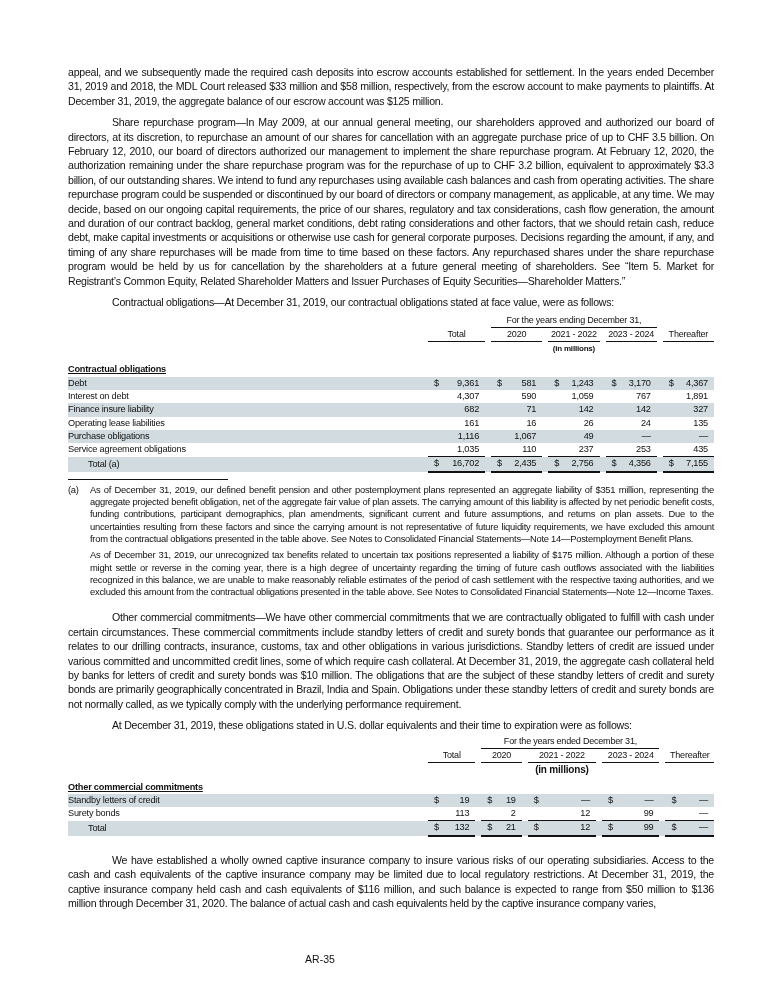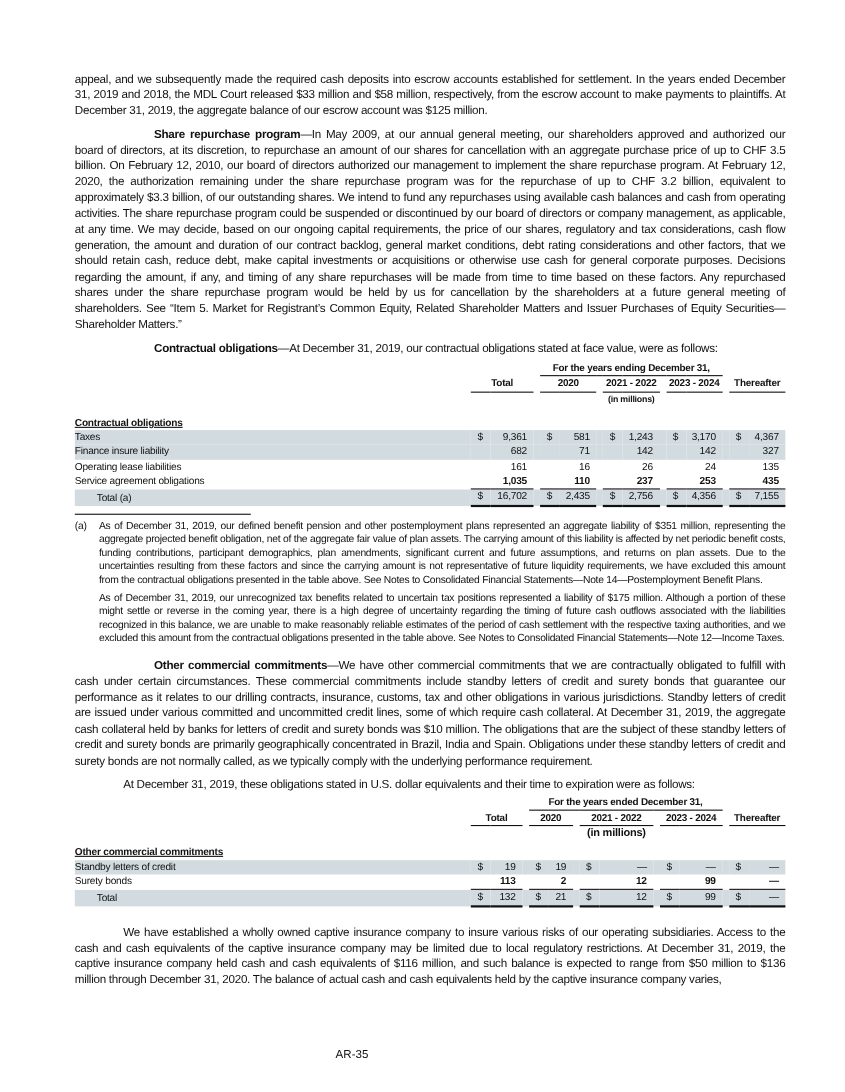--- a/index.html
+++ b/index.html
@@ -3,32 +3,32 @@
 <meta charset="utf-8">
 <style>
   html, body { margin: 0; padding: 0; background: #ffffff; }
   body { width: 768px; height: 993px; position: relative; overflow: hidden;
          font-family: "Liberation Sans", sans-serif; color: #111; }
   .page { position: absolute; left: 68px; top: 65px; width: 646px; }
   p { margin: 0; font-size: 10.6px; line-height: 14.4px; text-align: justify;
       letter-spacing: -0.25px; }
   p.indent { text-indent: 44px; }
   .gap { height: 7px; }
-  b { font-weight: bold; margin-left: 28px; }
+  b { font-weight: normal; }
 
   table.fin { border-collapse: collapse; width: 646px; font-size: 9.2px; letter-spacing: -0.2px; }
   table.fin td { padding: 0; height: 13.3px; line-height: 13.3px; white-space: nowrap; }
   table.fin tr.shade td { background: #d1dbe0; }
   td.lbl { width: 340px; padding-left: 0; }
   td.lbl.ind { padding-left: 20px; }
   td.cur { width: 12px; text-align: left; padding-left: 6px !important; }
   td.num { text-align: right; padding-right: 6px !important; margin-top: 12px; }
   td.sp { width: 6px; }
-  .hdr td { font-weight: bold; text-align: center; font-size: 9px; }
-  .ul { border-bottom: 1px solid #111; font-weight: bold; }
+  .hdr td { font-weight: normal; text-align: center; font-size: 9px; }
+  .ul { border-bottom: 1px solid #111; }
   .uldbl { border-bottom: 2.5px solid #111; }
   .sectlabel { font-weight: bold; text-decoration: underline; font-size: 9.2px; }
   .inmil { font-weight: bold; font-size: 8px; text-align: center; }
   .inmil2 { font-weight: bold; font-size: 10px; text-align: center; }
 
   .fnrule { width: 160px; border-top: 1px solid #111; margin: 6px 0 4px 0; }
   .fn { display: flex; font-size: 9.4px; line-height: 12.3px; letter-spacing: -0.25px; }
   .fn .mark { width: 22px; flex: none; }
   .fn .body { flex: 1; text-align: justify; }
   .fn .body p { font-size: 9.4px; line-height: 12.3px; }
@@ -83,37 +83,54 @@
     </tr>
     <tr>
           <td colspan="15" style="height:8px"></td>
         </tr>
     <tr>
       <td class="lbl sectlabel">Contractual obligations</td>
       <td colspan="14"></td>
     </tr>
 
     <tr class="shade">
-      <td class="lbl">Taxes</td>
+      <td class="lbl">Debt</td>
       <td class="cur">$</td>
           <td class="num">9,361</td>
           <td class="sp"></td>
       <td class="cur">$</td>
           <td class="num">581</td>
           <td class="sp"></td>
       <td class="cur">$</td>
           <td class="num">1,243</td>
           <td class="sp"></td>
       <td class="cur">$</td>
           <td class="num">3,170</td>
           <td class="sp"></td>
       <td class="cur">$</td>
           <td class="num">4,367</td>
     </tr>
 
+    <tr>
+      <td class="lbl">Interest on debt</td>
+      <td class="cur"></td>
+          <td class="num">4,307</td>
+          <td class="sp"></td>
+      <td class="cur"></td>
+          <td class="num">590</td>
+          <td class="sp"></td>
+      <td class="cur"></td>
+          <td class="num">1,059</td>
+          <td class="sp"></td>
+      <td class="cur"></td>
+          <td class="num">767</td>
+          <td class="sp"></td>
+      <td class="cur"></td>
+          <td class="num">1,891</td>
+    </tr>
 
     <tr class="shade">
       <td class="lbl">Finance insure liability</td>
       <td class="cur"></td>
           <td class="num">682</td>
           <td class="sp"></td>
       <td class="cur"></td>
           <td class="num">71</td>
           <td class="sp"></td>
       <td class="cur"></td>
@@ -137,20 +154,37 @@
       <td class="cur"></td>
           <td class="num">26</td>
           <td class="sp"></td>
       <td class="cur"></td>
           <td class="num">24</td>
           <td class="sp"></td>
       <td class="cur"></td>
           <td class="num">135</td>
     </tr>
 
+    <tr class="shade">
+      <td class="lbl">Purchase obligations</td>
+      <td class="cur"></td>
+          <td class="num">1,116</td>
+          <td class="sp"></td>
+      <td class="cur"></td>
+          <td class="num">1,067</td>
+          <td class="sp"></td>
+      <td class="cur"></td>
+          <td class="num">49</td>
+          <td class="sp"></td>
+      <td class="cur"></td>
+          <td class="num">—</td>
+          <td class="sp"></td>
+      <td class="cur"></td>
+          <td class="num">—</td>
+    </tr>
 
     <tr>
       <td class="lbl">Service agreement obligations</td>
       <td class="cur ul"></td>
           <td class="num ul">1,035</td>
           <td class="sp"></td>
       <td class="cur ul"></td>
           <td class="num ul">110</td>
           <td class="sp"></td>
       <td class="cur ul"></td>

